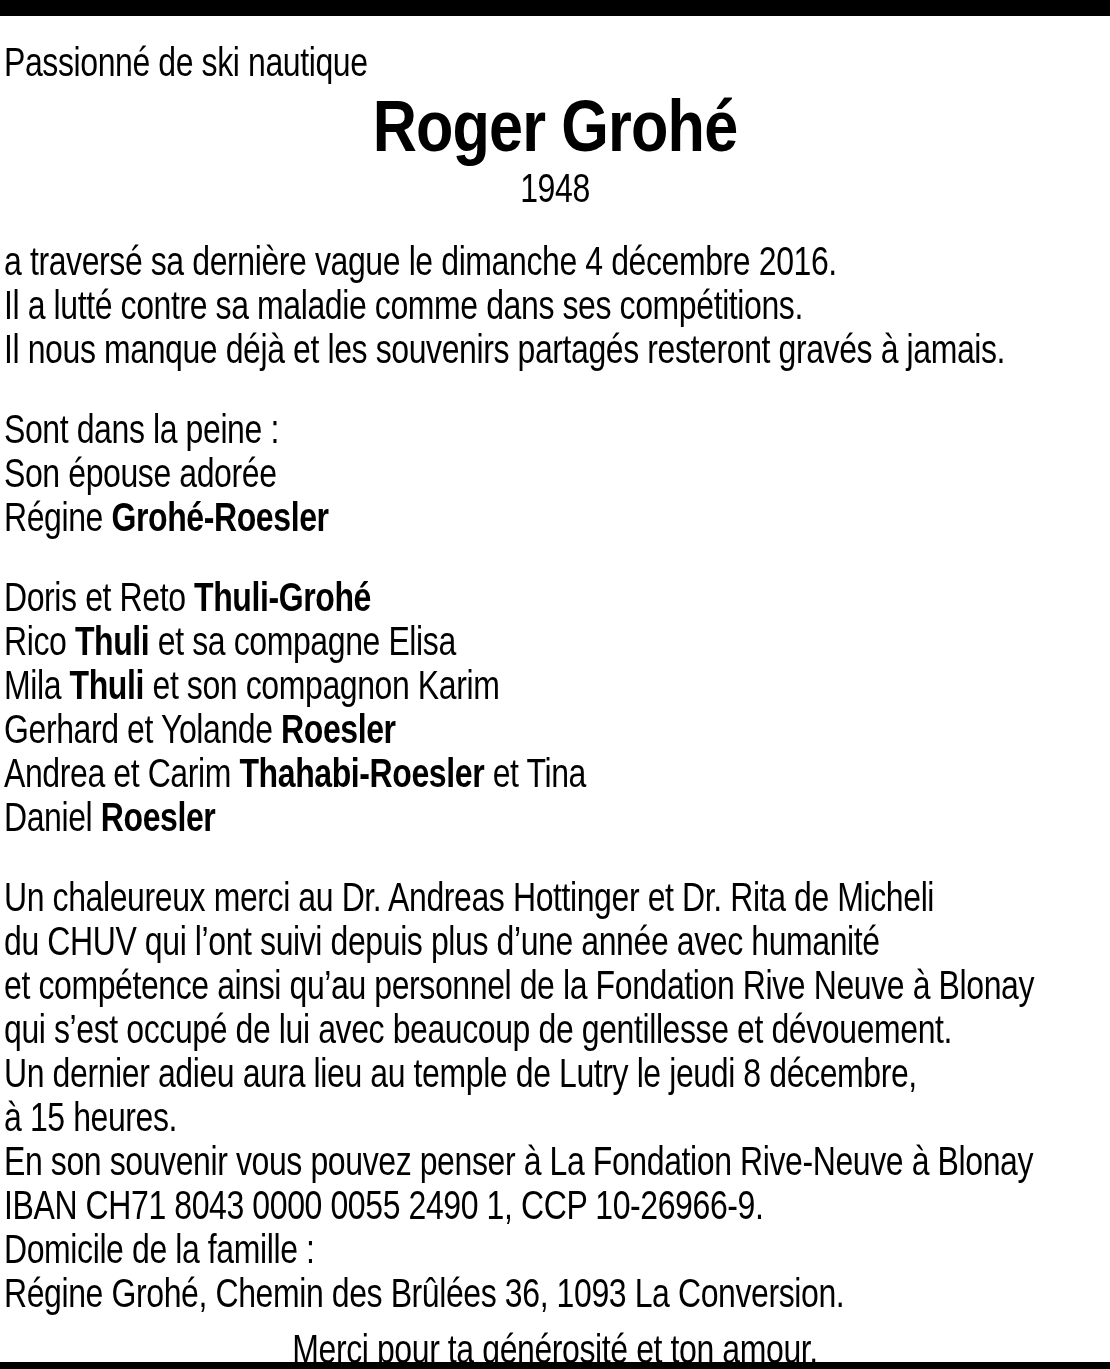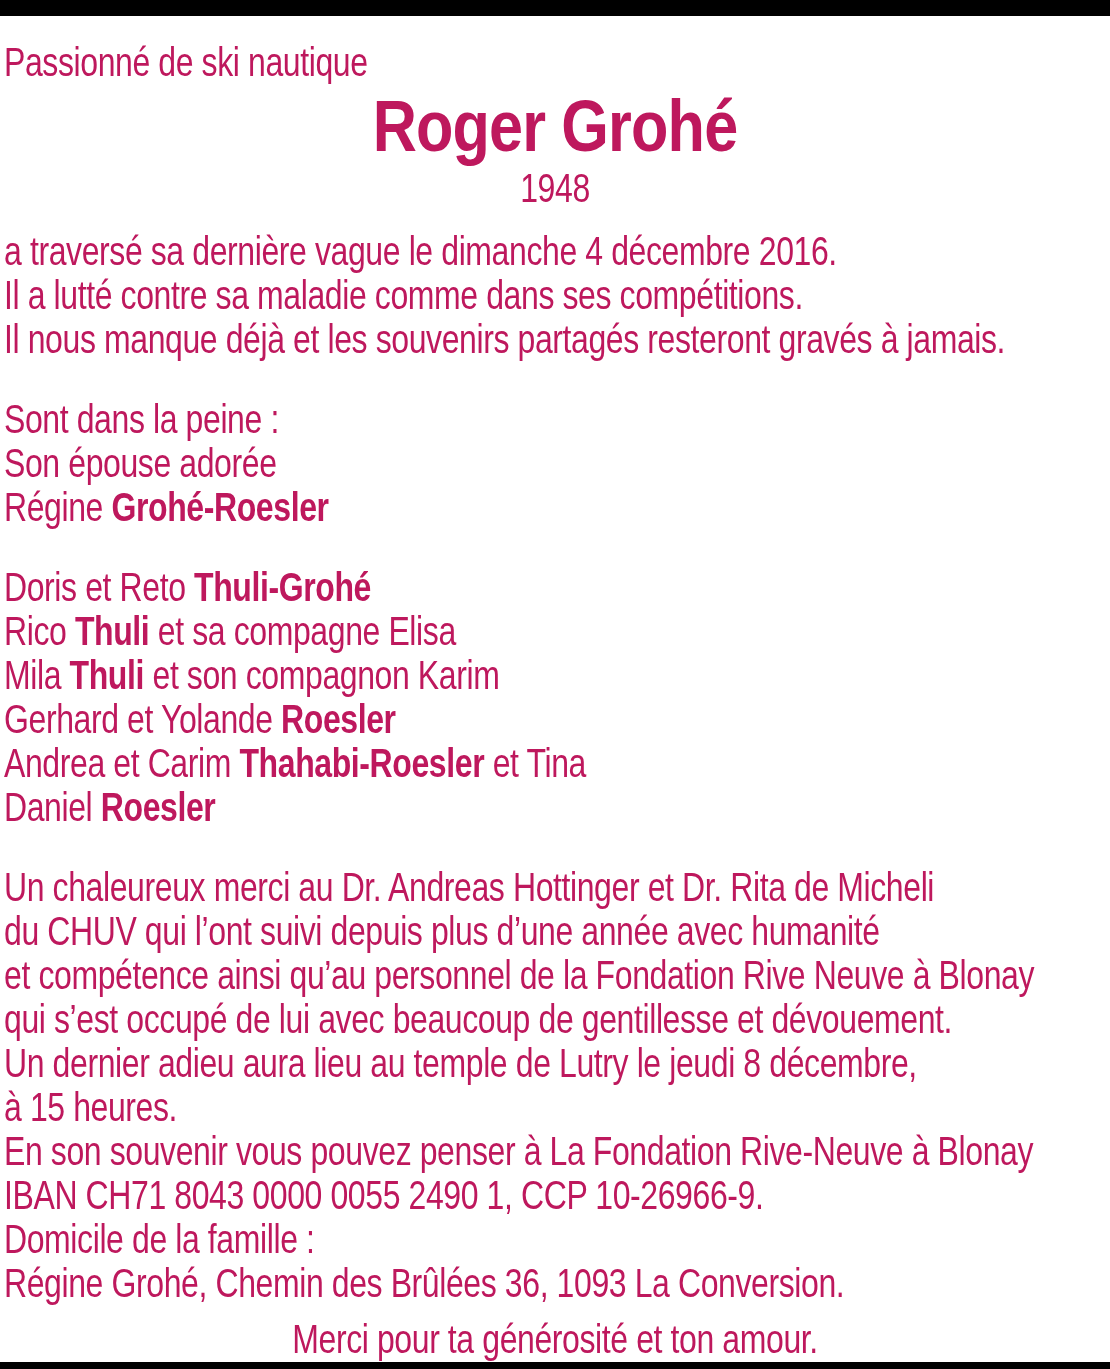--- a/index.html
+++ b/index.html
@@ -2,21 +2,21 @@
 <html><head>
 <meta charset="utf-8">
 <style>
   html, body { margin: 0; padding: 0; background: #ffffff; }
   .page {
     position: relative;
     width: 1110px;
     height: 1369px;
     background: #ffffff;
     overflow: hidden;
-    color: #be185d;
+    color: #000000;
     font-family: "Liberation Sans", "DejaVu Sans", sans-serif;
   }
   .bar-top {
     width: 100%;
     height: 16px;
     background: #000000;
   }
   .bar-bottom {
     position: absolute;
     left: 0; right: 0; bottom: 0;
@@ -44,21 +44,21 @@
     line-height: 80px;
     height: 80px;
     font-weight: 700;
     letter-spacing: -1px;
     text-align: center;
     white-space: nowrap;
     transform: scaleX(0.85);
     transform-origin: 50% 50%;
     margin-top: 2px;
   }
-  .body-start { margin-top: 19px; }
+  .body-start { margin-top: 29px; }
   .gap { height: 36px; }
   .gap-sm { height: 12px; }
 </style>
 </head>
 <body>
 
 <div class="page">
   <div class="bar-top"></div>
 
   <div class="content">

